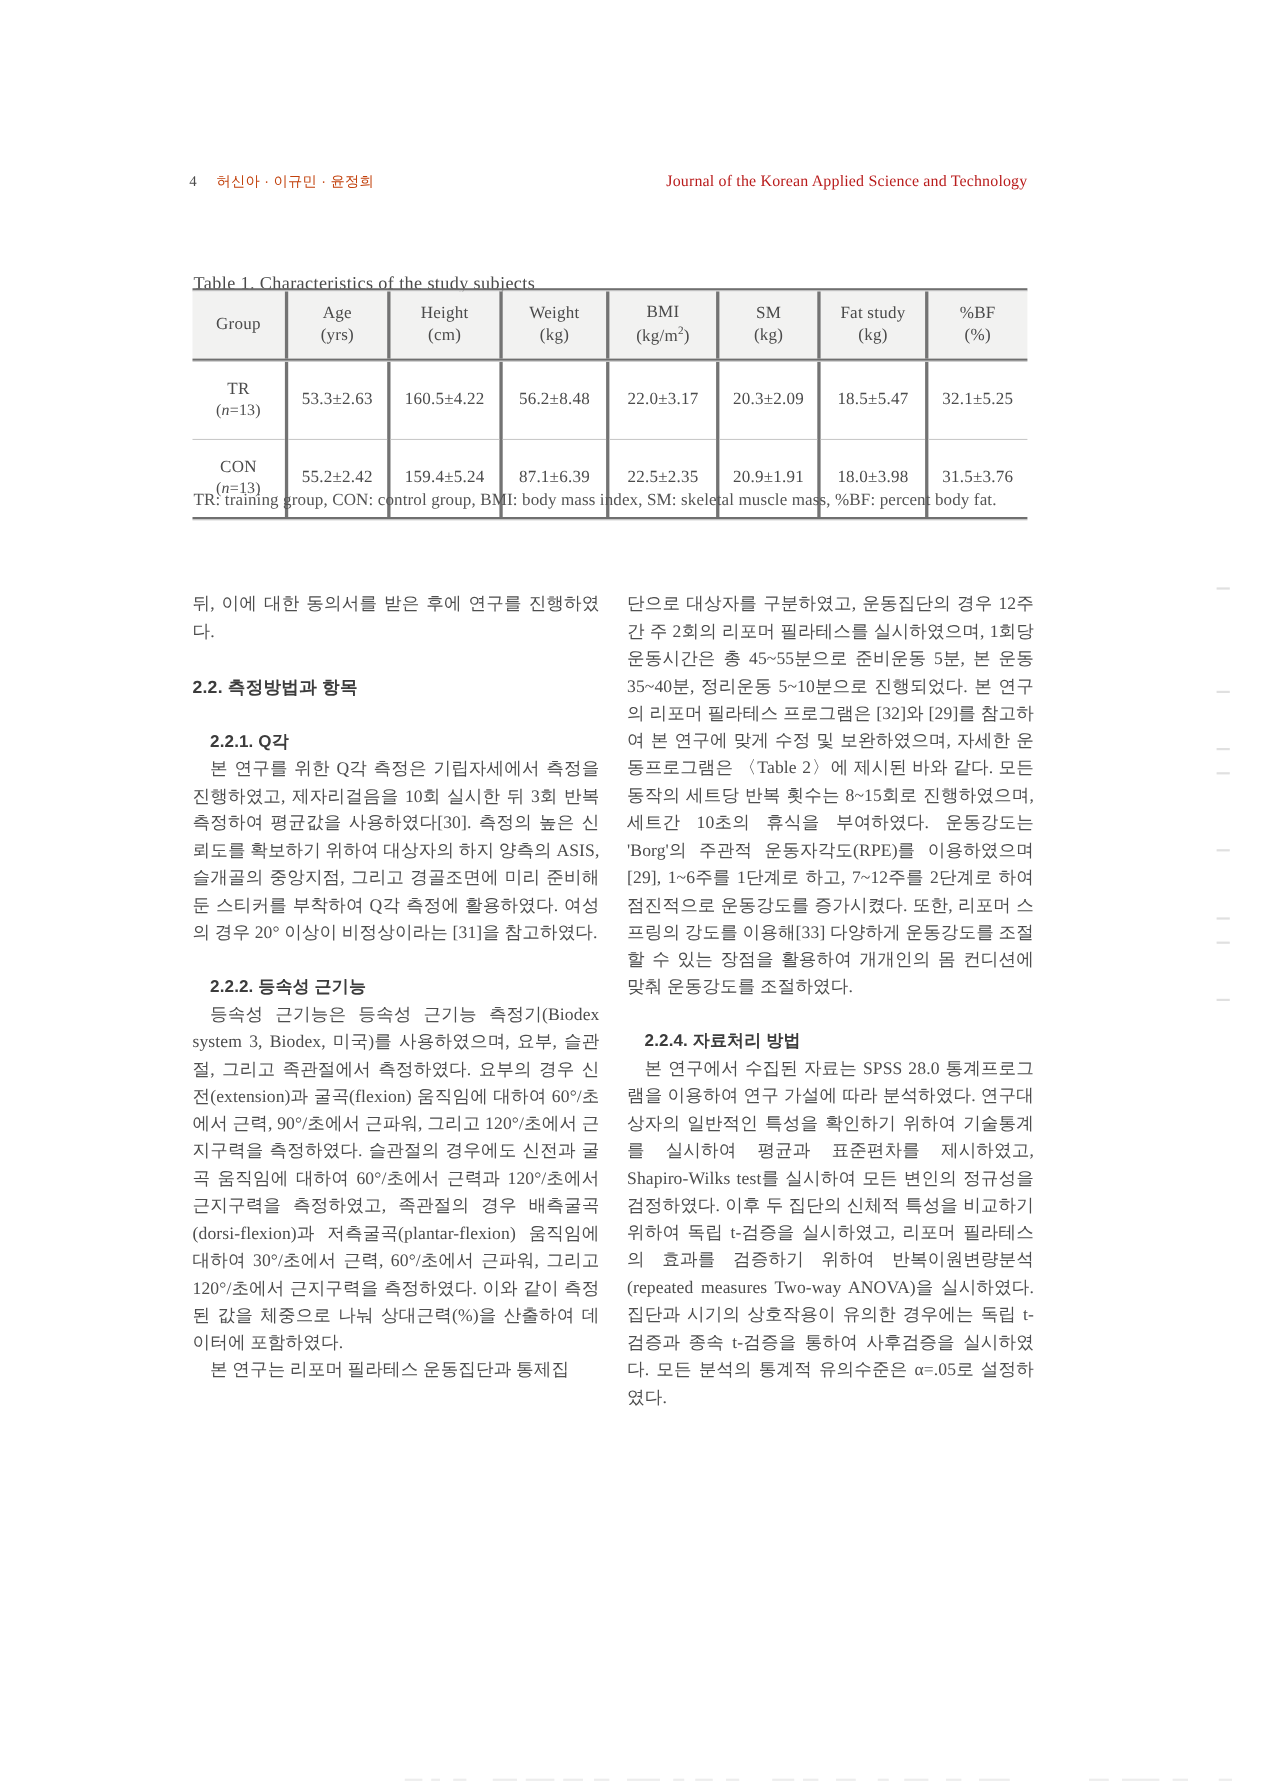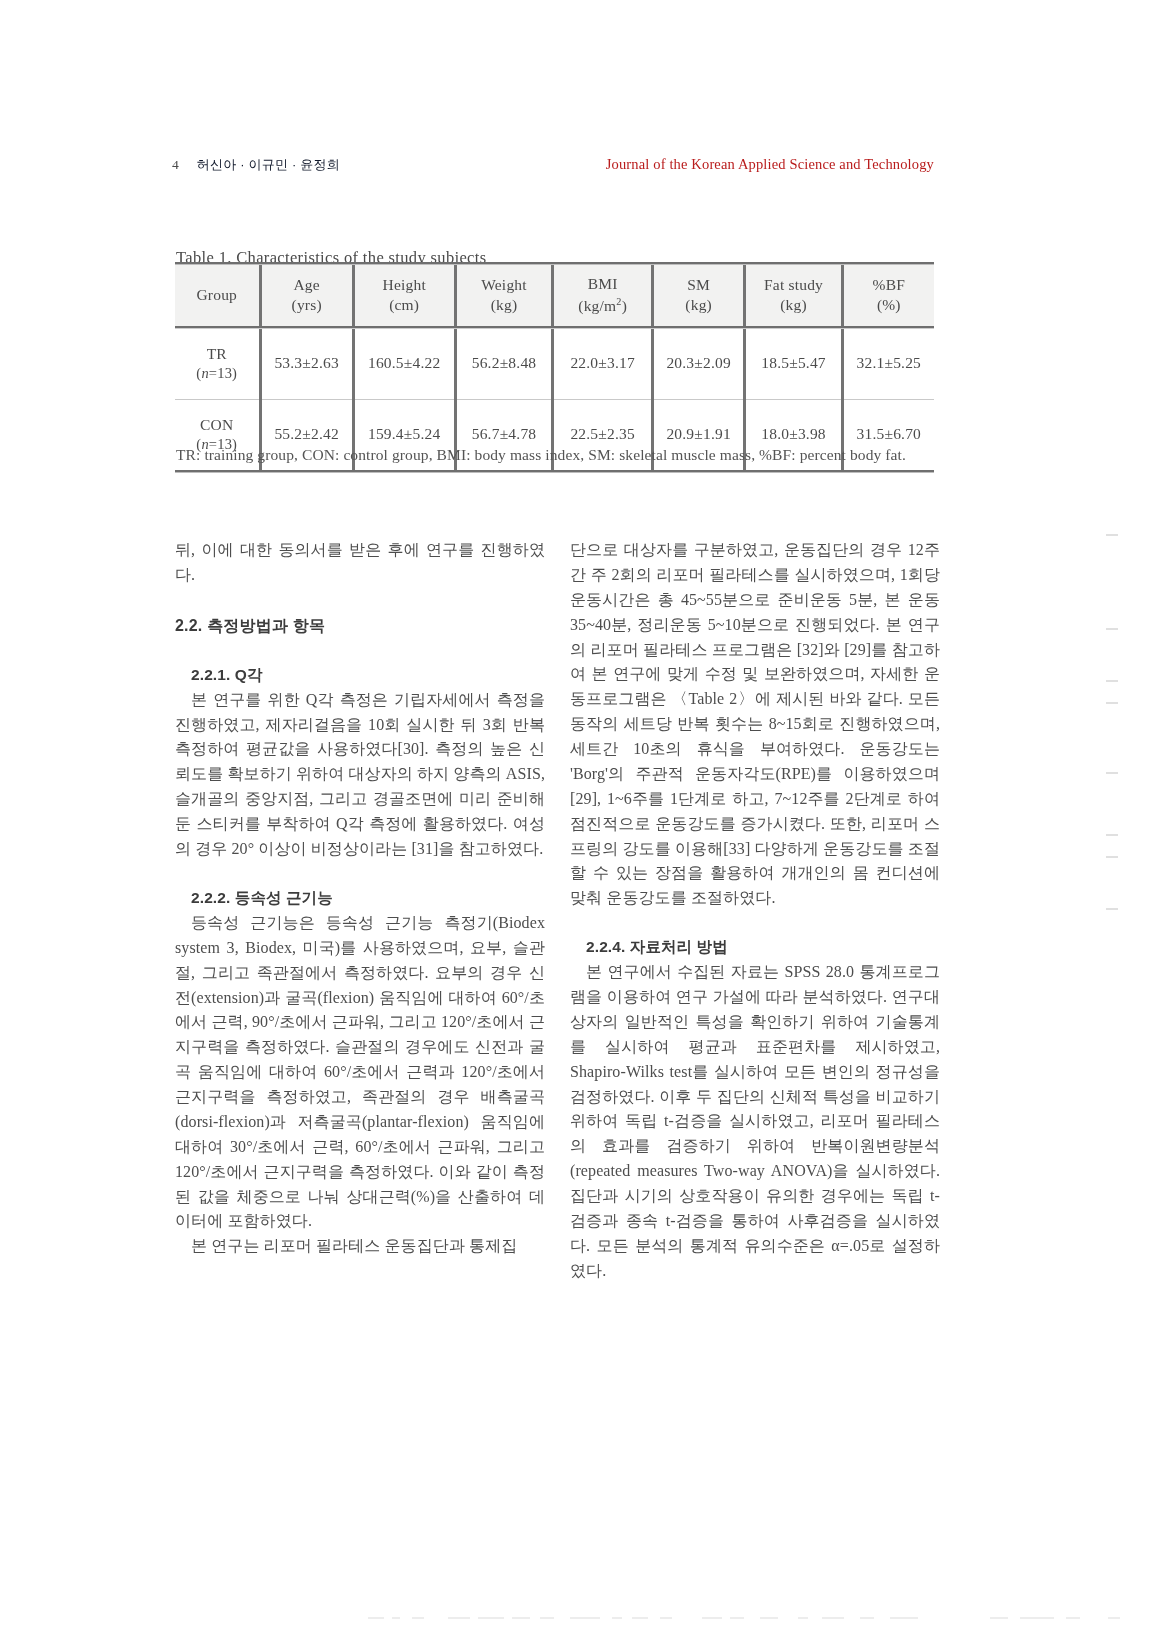--- a/index.html
+++ b/index.html
@@ -33,21 +33,21 @@
     letter-spacing: .1px;
   }
   .rh-pageno {
     font-size: 13.5px;
     color: #4a4a4a;
     margin-right: 18px;
   }
   .rh-authors {
     font-family: "Liberation Sans", "DejaVu Sans", sans-serif;
     font-size: 13px;
-    color: #0f172a;
+    color: #c2410c;
     letter-spacing: .2px;
   }
   .rh-journal {
     margin-left: auto;
     font-size: 14.5px;
     color: #b91c1c;
     letter-spacing: .15px;
   }
 
   
@@ -306,25 +306,25 @@
         <td>18.5±5.47</td>
         <td>32.1±5.25</td>
       </tr>
       <tr class="body rule-row">
         <td>
           <span class="grp-name">CON</span>
           <span class="grp-n">(<i>n</i>=13)</span>
         </td>
         <td>55.2±2.42</td>
         <td>159.4±5.24</td>
-        <td>56.7±4.78</td>
+        <td>87.1±6.39</td>
         <td>22.5±2.35</td>
         <td>20.9±1.91</td>
         <td>18.0±3.98</td>
-        <td>31.5±6.70</td>
+        <td>31.5±3.76</td>
       </tr>
     </tbody>
       </table>
     <div class="rule-bot"></div>
   </div>
 
   <div class="table-note">TR: training group, CON: control group, BMI: body mass index, SM: skeletal muscle mass, %BF: percent body fat.</div>
 
   <div class="col col-left">
     <p class="noindent">뒤, 이에 대한 동의서를 받은 후에 연구를 진행하였다.</p>

